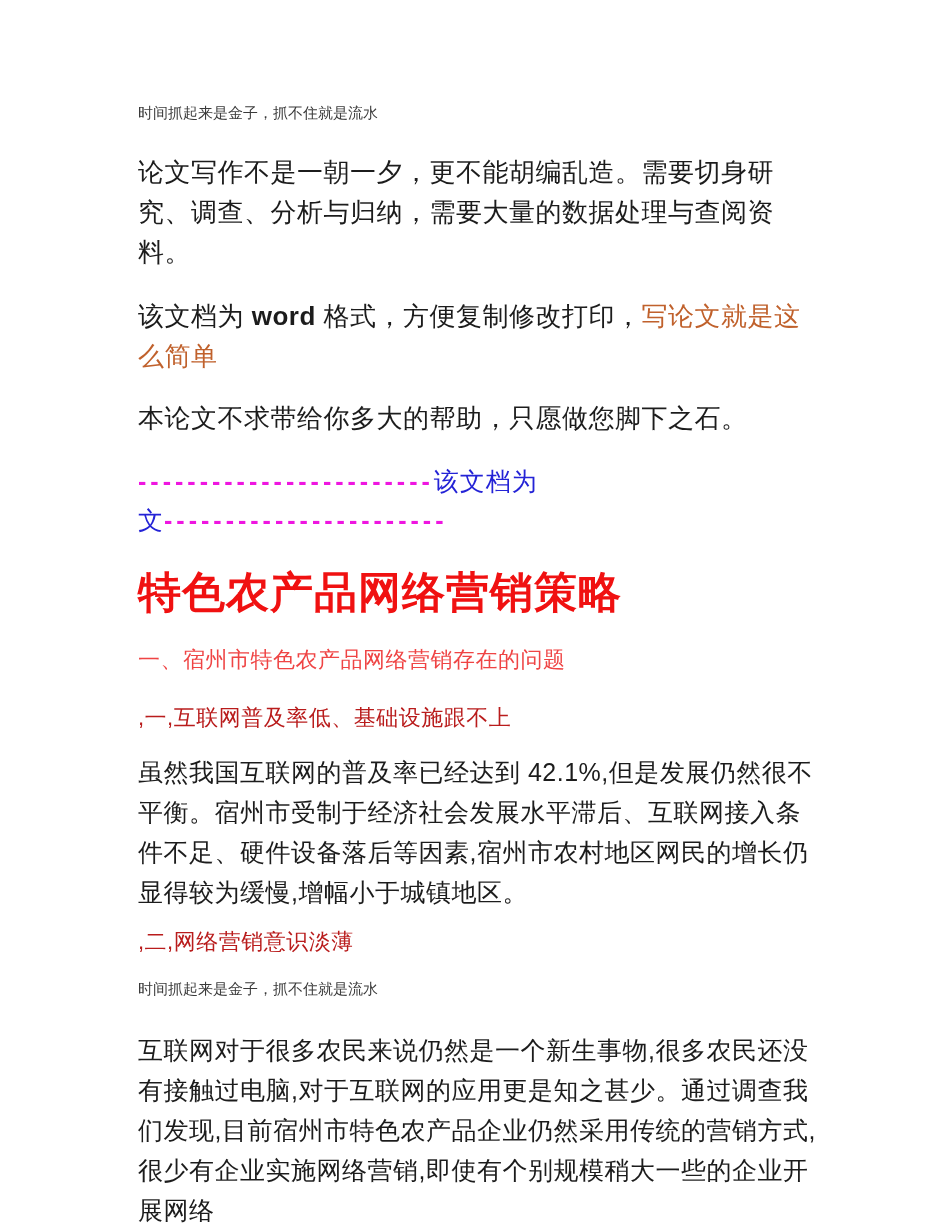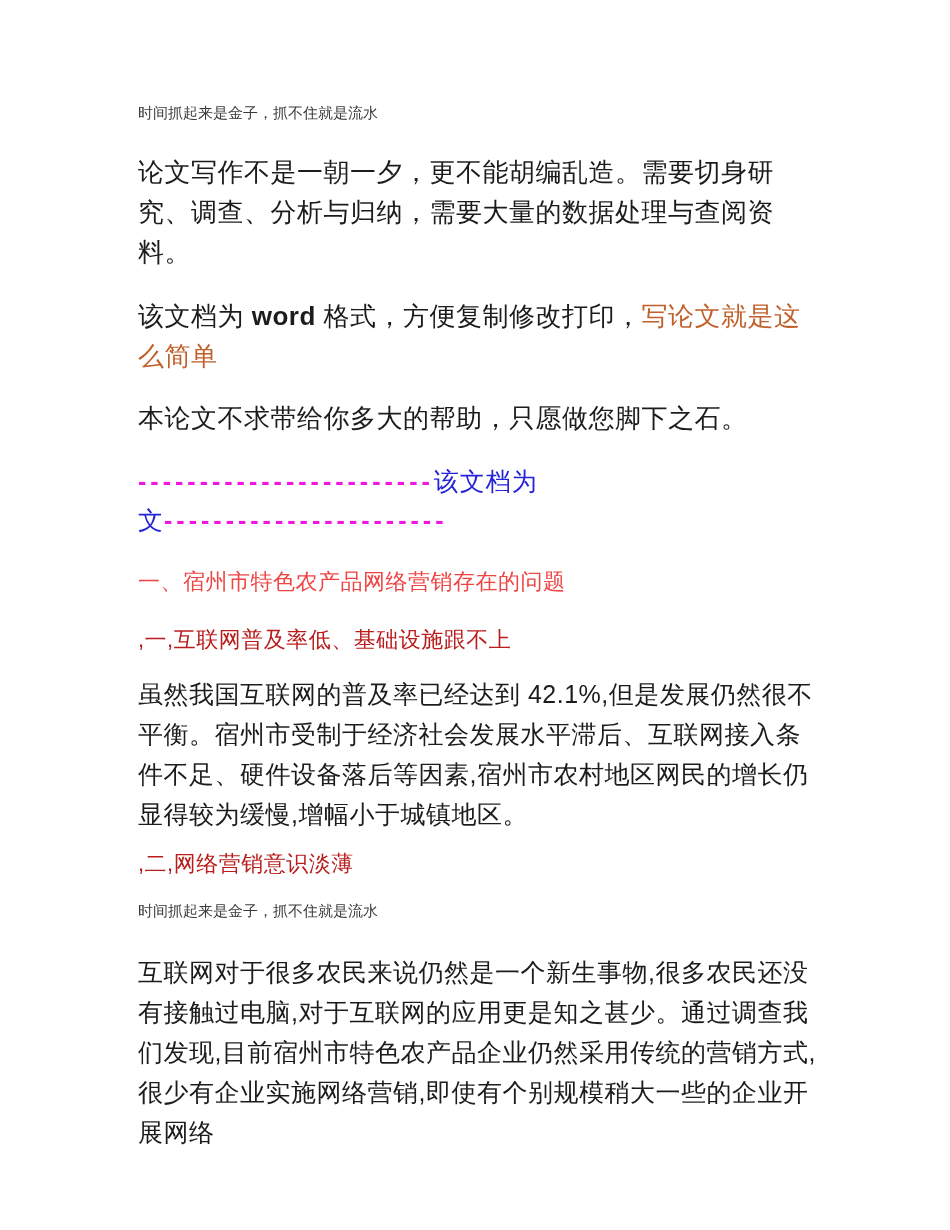--- a/index.html
+++ b/index.html
@@ -112,20 +112,21 @@
     <span>该文档为 </span><span class="word-bold">word</span><span> 格式，方便复制修改打印，</span><span class="highlight-orange">写论文就是这么简单</span>
   </p>
 
   <p class="body-text">本论文不求带给你多大的帮助，只愿做您脚下之石。</p>
 
   <div class="divider">
     <div><span class="dashes">------------------------</span><span class="blue-text">该文档为</span></div>
     <div><span class="blue-text">文</span><span class="dashes">-----------------------</span></div>
   </div>
 
+  <h1 class="doc-title">特色农产品网络营销策略</h1>
 
   <h2 class="section-heading">一、宿州市特色农产品网络营销存在的问题</h2>
 
   <h3 class="sub-heading">,一,互联网普及率低、基础设施跟不上</h3>
 
   <p class="body-text para-4">虽然我国互联网的普及率已经达到 42.1%,但是发展仍然很不平衡。宿州市受制于经济社会发展水平滞后、互联网接入条件不足、硬件设备落后等因素,宿州市农村地区网民的增长仍显得较为缓慢,增幅小于城镇地区。</p>
 
   <h3 class="sub-heading sub-heading-2">,二,网络营销意识淡薄</h3>
 
   <p class="watermark watermark-mid">时间抓起来是金子，抓不住就是流水</p>

